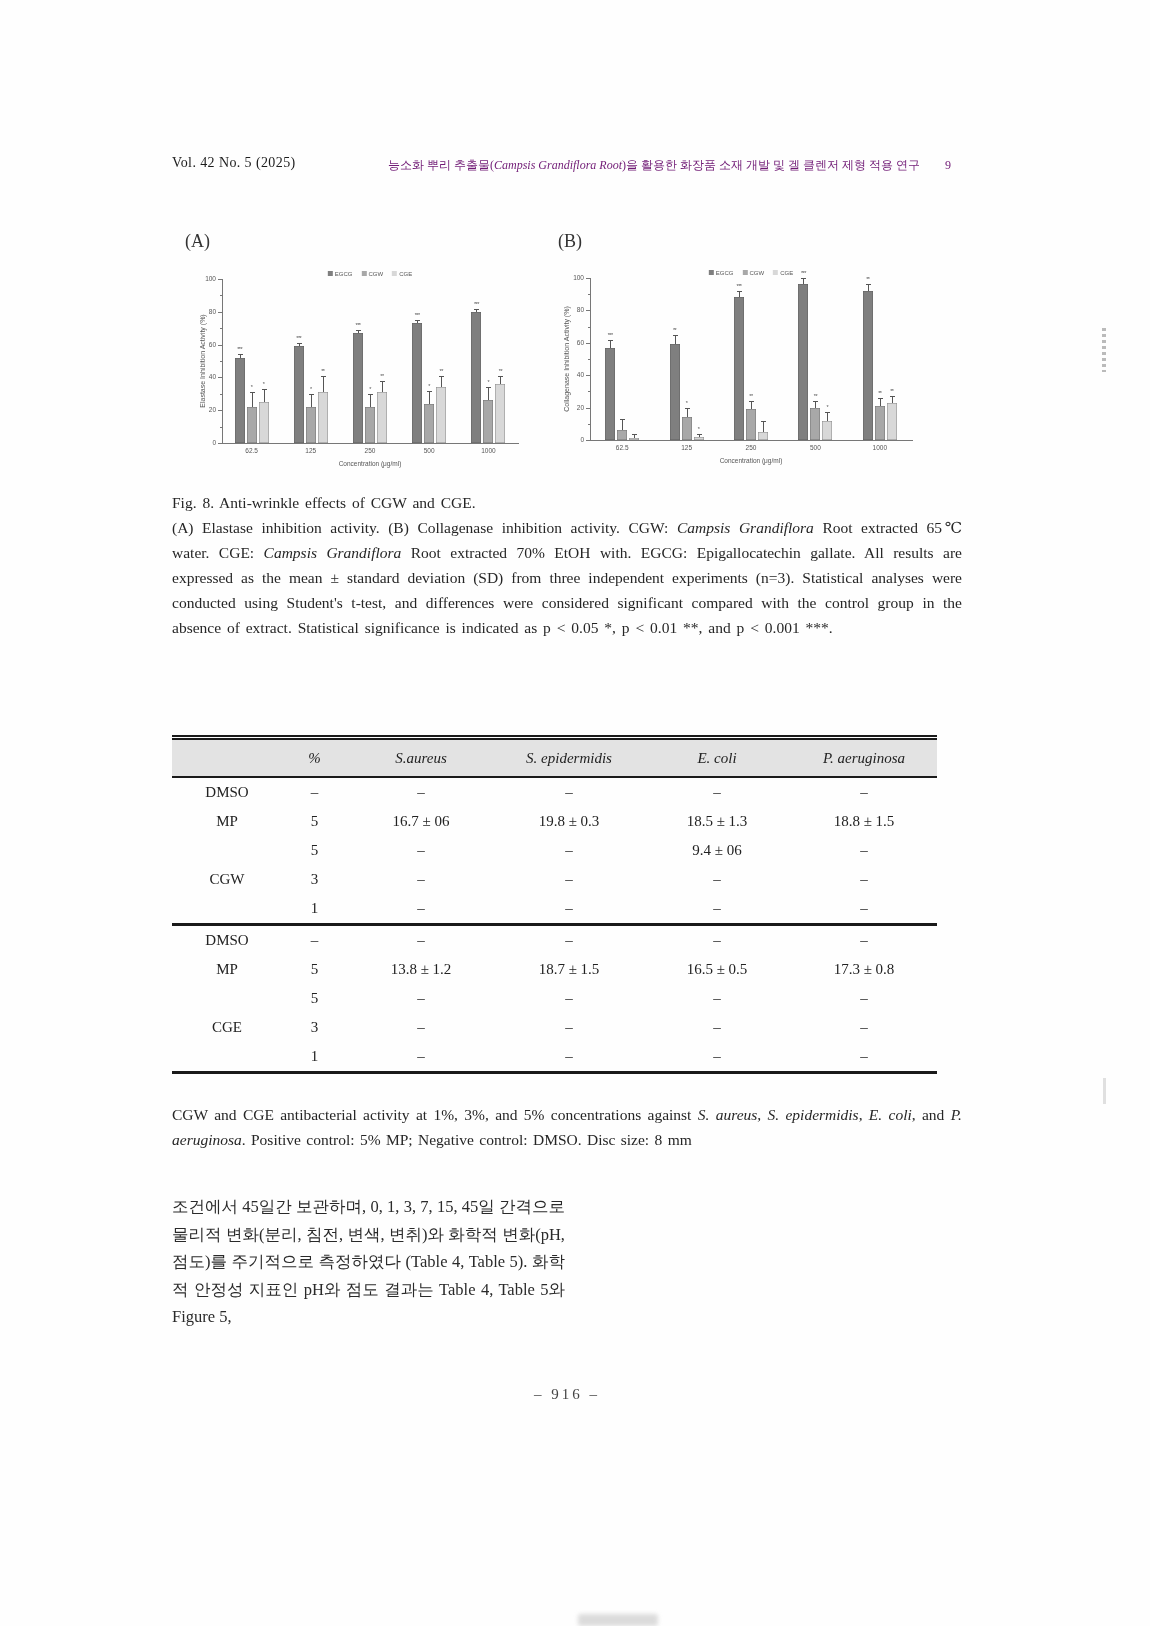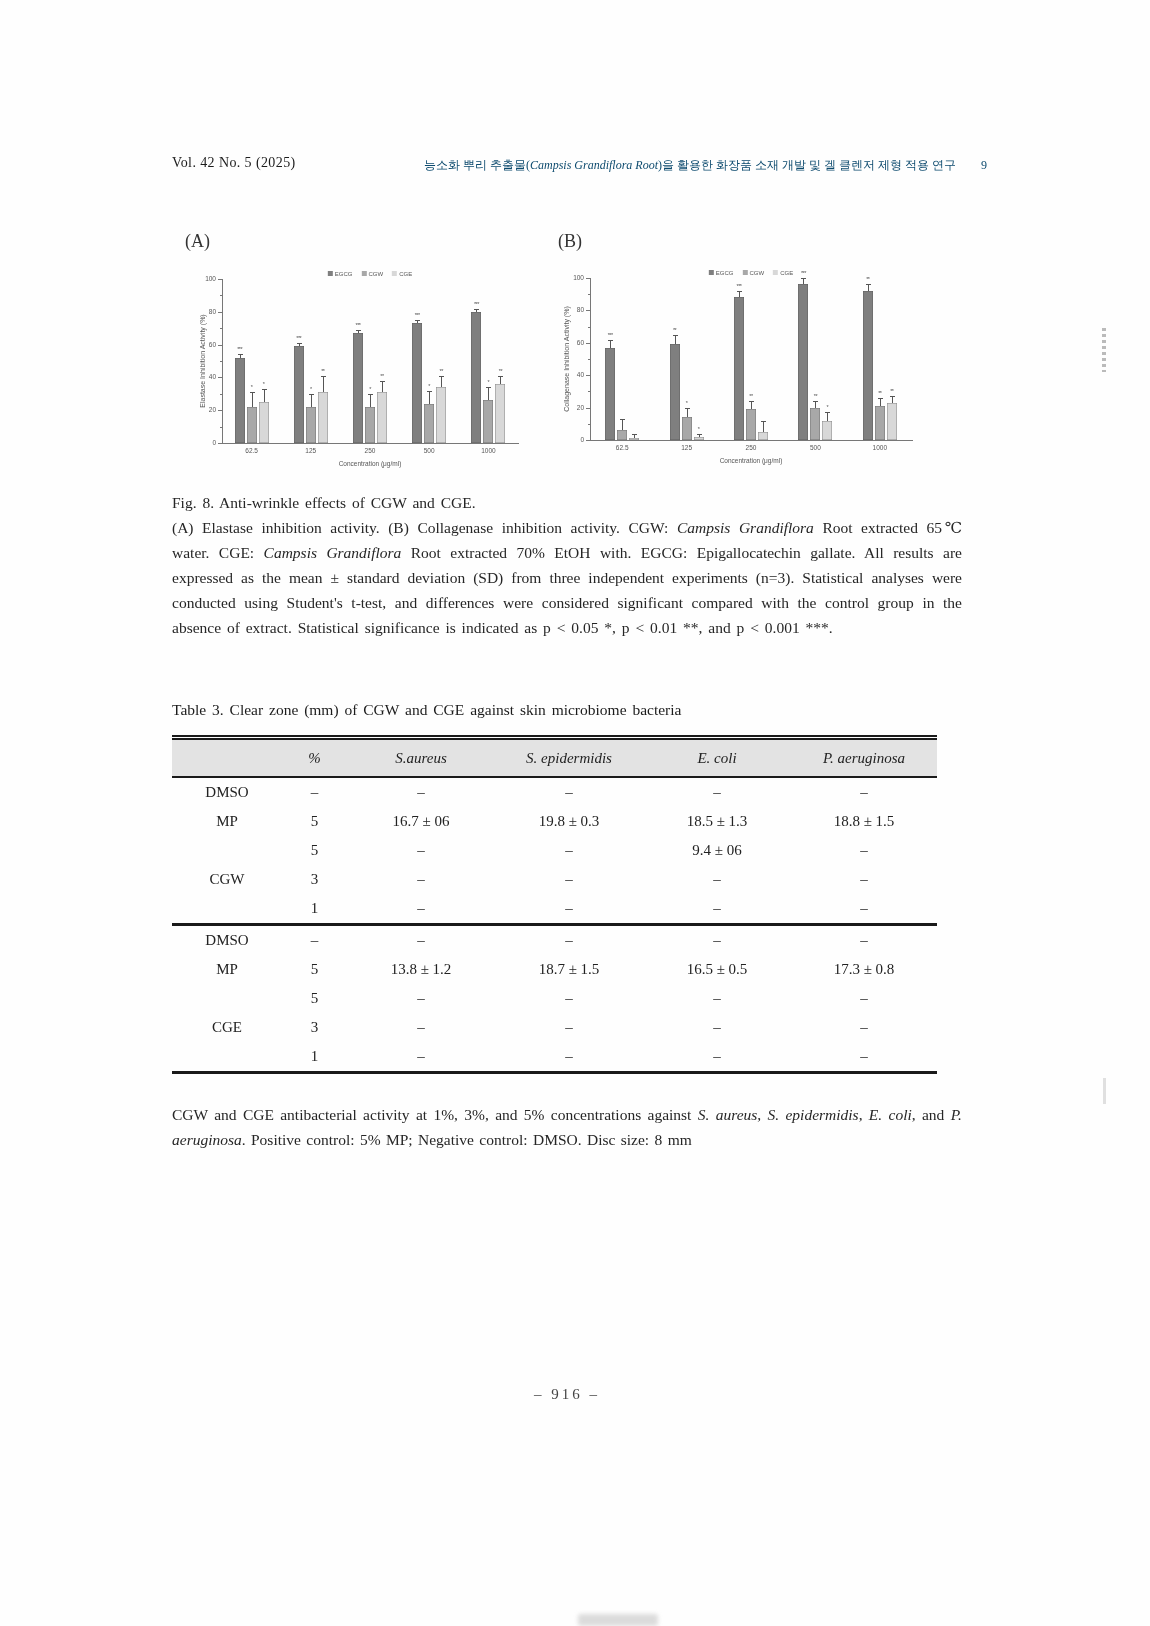--- a/index.html
+++ b/index.html
@@ -1,20 +1,20 @@
 <!DOCTYPE html>
 <html><head>
 <meta charset="utf-8">
 <style>
   html,body{margin:0;padding:0;background:#ffffff;}
   .page{position:relative;width:1150px;height:1626px;background:#fefefe;overflow:hidden;
         font-family:"Liberation Serif","DejaVu Serif",serif;color:#1c1c1c;}
 
   .header-left{position:absolute;left:172px;top:155px;font-size:14px;letter-spacing:.4px;}
-  .header-right{position:absolute;left:388px;top:157px;width:565px;font-size:12px;white-space:nowrap;color:#0c4a6e;margin-left:36px;}
+  .header-right{position:absolute;left:388px;top:157px;width:565px;font-size:12px;white-space:nowrap;color:#701a75;}
   .header-page{margin-left:22px;}
 
   .panel-label{position:absolute;font-size:18px;color:#333;}
 
   .chart{position:absolute;font-family:"Liberation Sans","DejaVu Sans",sans-serif;color:#555;}
   .chart .plot{position:absolute;border-left:1px solid #777;border-bottom:1px solid #777;}
   .chart .ylab{position:absolute;font-size:7px;white-space:nowrap;color:#555;}
   .chart .ytick{position:absolute;font-size:6.5px;text-align:right;color:#555;}
   .chart .tickmark{position:absolute;background:#777;}
   .chart .bar{position:absolute;box-shadow:inset 0 0 0 0.5px rgba(70,70,70,.55);}
@@ -243,21 +243,20 @@
         <span><span class="sq" style="background: rgb(168, 168, 168);"></span>CGW</span>
         <span><span class="sq" style="background: rgb(216, 216, 216);"></span>CGE</span>
       </div>
     </div>
 
   <div class="caption">
     <div>Fig. 8. Anti-wrinkle effects of CGW and CGE.</div>
     <div><span>(A) Elastase inhibition activity. (B) Collagenase inhibition activity. CGW: </span><span style="font-style: italic;">Campsis Grandiflora</span><span> Root extracted 65℃ water. CGE: </span><span style="font-style: italic;">Campsis Grandiflora</span><span> Root extracted 70% EtOH with. EGCG: Epigallocatechin gallate. All results are expressed as the mean ± standard deviation (SD) from three independent experiments (n=3). Statistical analyses were conducted using Student's t-test, and differences were considered significant compared with the control group in the absence of extract. Statistical significance is indicated as p &lt; 0.05 *, p &lt; 0.01 **, and p &lt; 0.001 ***.</span></div>
   </div>
 
-  <div class="table-title">Table 3. Clear zone (mm) of CGW and CGE against skin microbiome bacteria</div>
 
   <table class="t3">
     <colgroup>
       <col style="width:110px">
         <col style="width:65px">
         <col style="width:148px">
       <col style="width:148px">
         <col style="width:148px">
         <col style="width:146px">
     </colgroup>
@@ -350,20 +349,21 @@
           <td>–</td>
           <td>–</td>
           <td>–</td>
           <td>–</td>
         </tr>
       </tbody>
   </table>
 
   <div class="footnote"><span>CGW and CGE antibacterial activity at 1%, 3%, and 5% concentrations against </span><span style="font-style: italic;">S. aureus</span><span>, </span><span style="font-style: italic;">S. epidermidis</span><span>, </span><span style="font-style: italic;">E. coli</span><span>, and </span><span style="font-style: italic;">P. aeruginosa</span><span>. Positive control: 5% MP; Negative control: DMSO. Disc size: 8 mm</span></div>
 
+  <div class="body-col body-left">조건에서 45일간 보관하며, 0, 1, 3, 7, 15, 45일 간격으로 물리적 변화(분리, 침전, 변색, 변취)와 화학적 변화(pH, 점도)를 주기적으로 측정하였다 (Table 4, Table 5). 화학적 안정성 지표인 pH와 점도 결과는 Table 4, Table 5와 Figure 5,</div>
 
   <div class="page-num">– 916 –</div>
 
   <div class="artifact artifact-edge1"></div>
   <div class="artifact artifact-edge2"></div>
   <div class="artifact artifact-bottom"></div>
 
 </div>
 
 </body></html>

